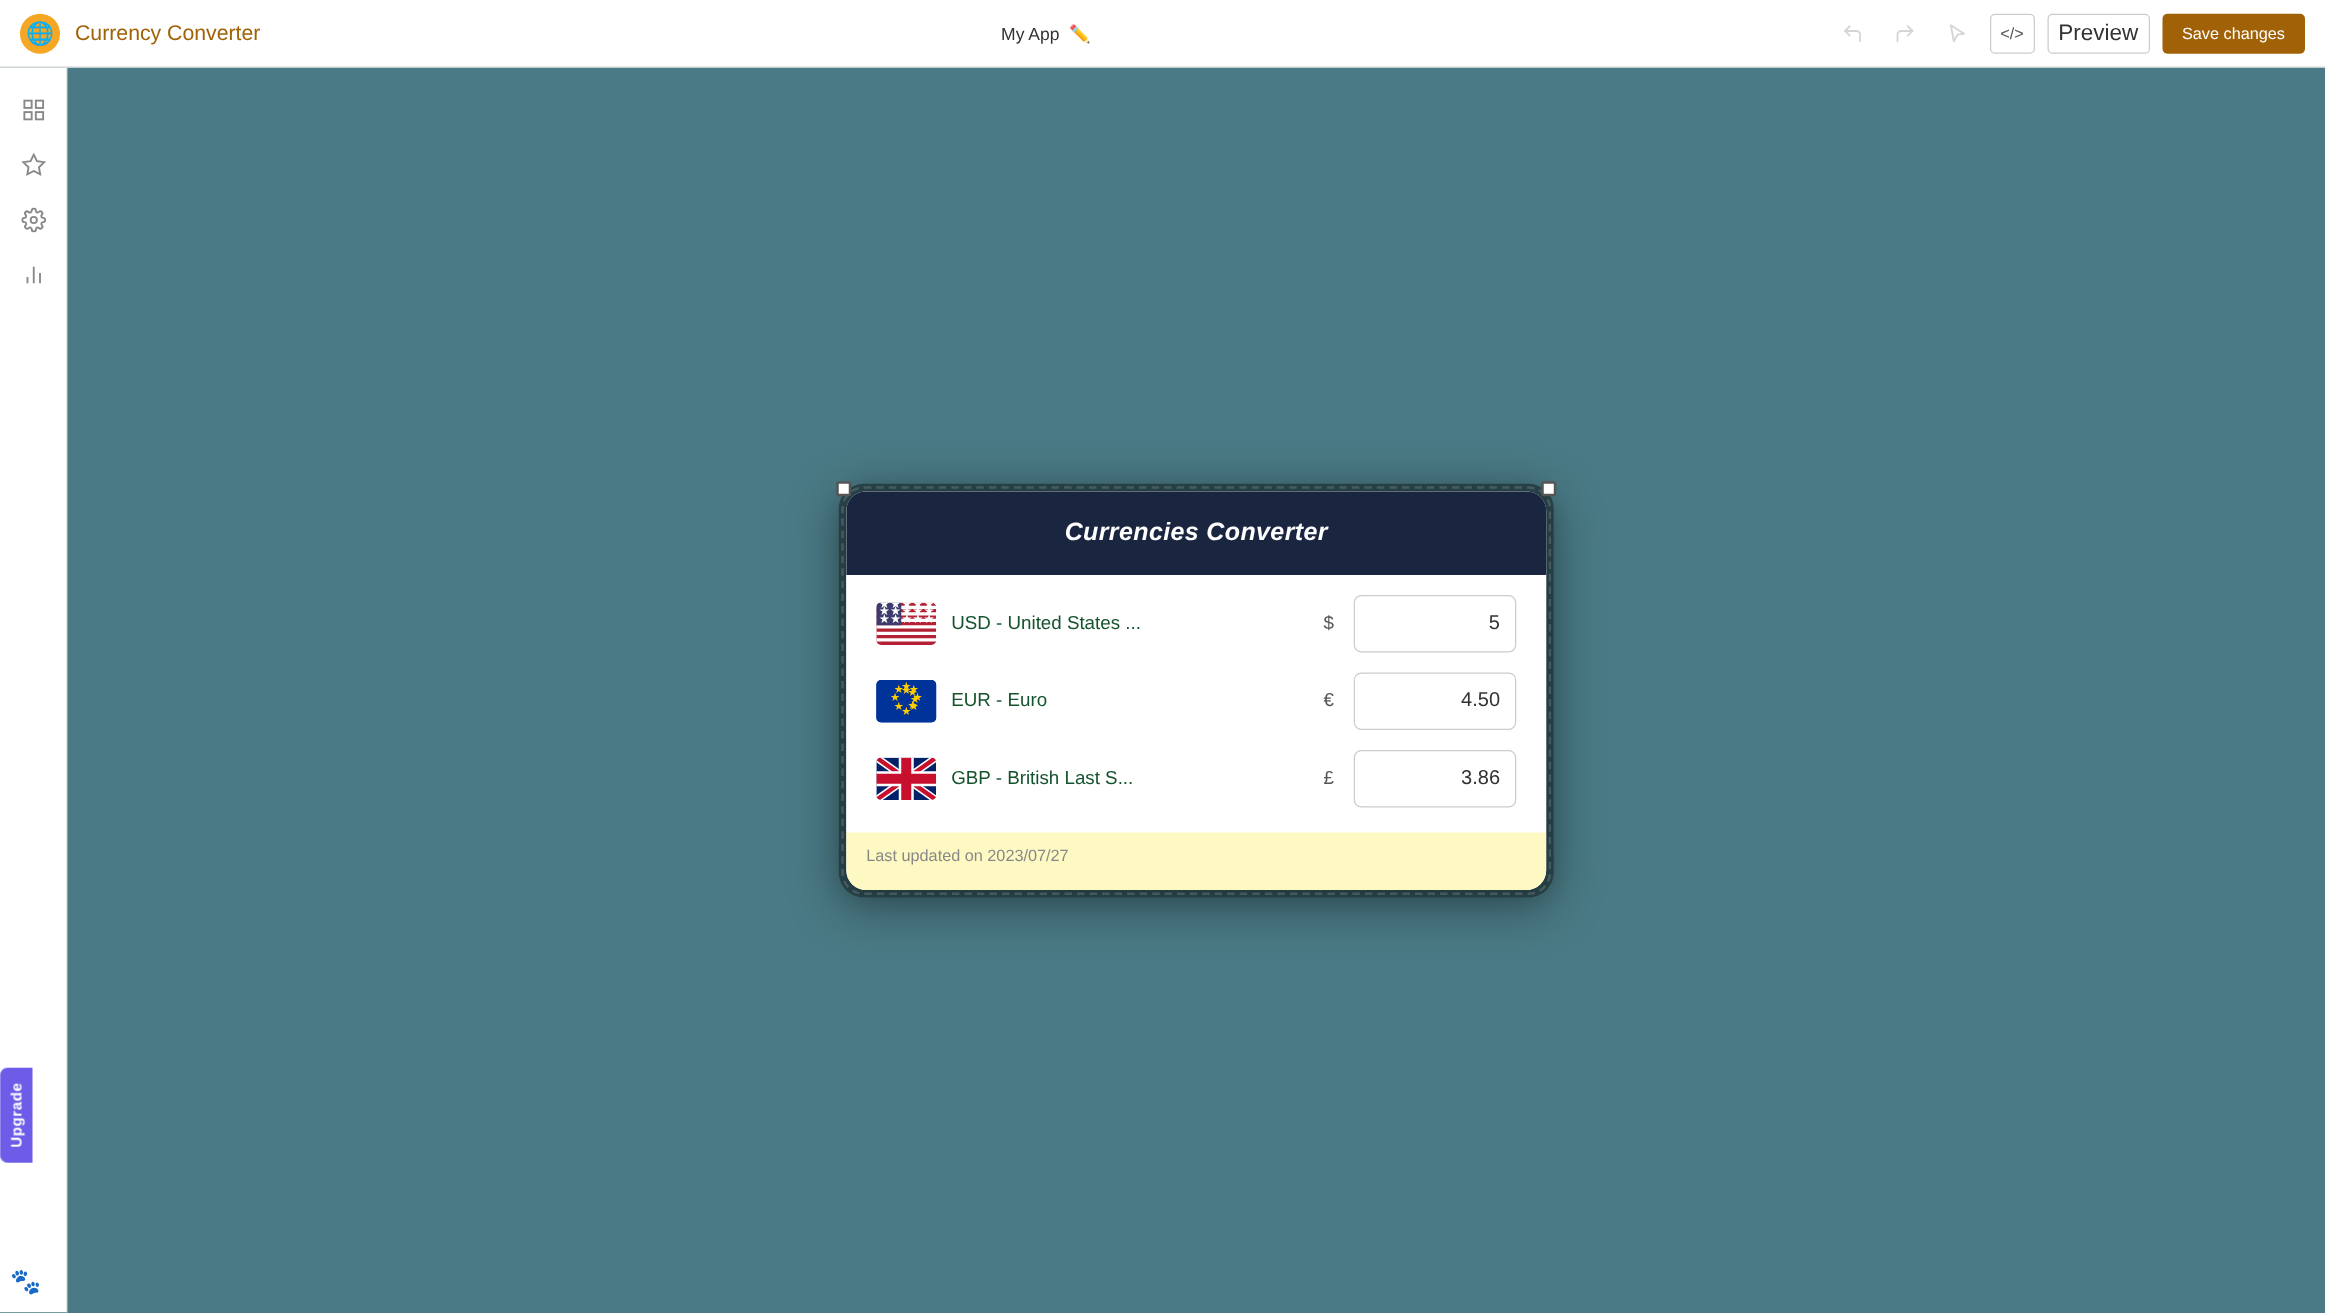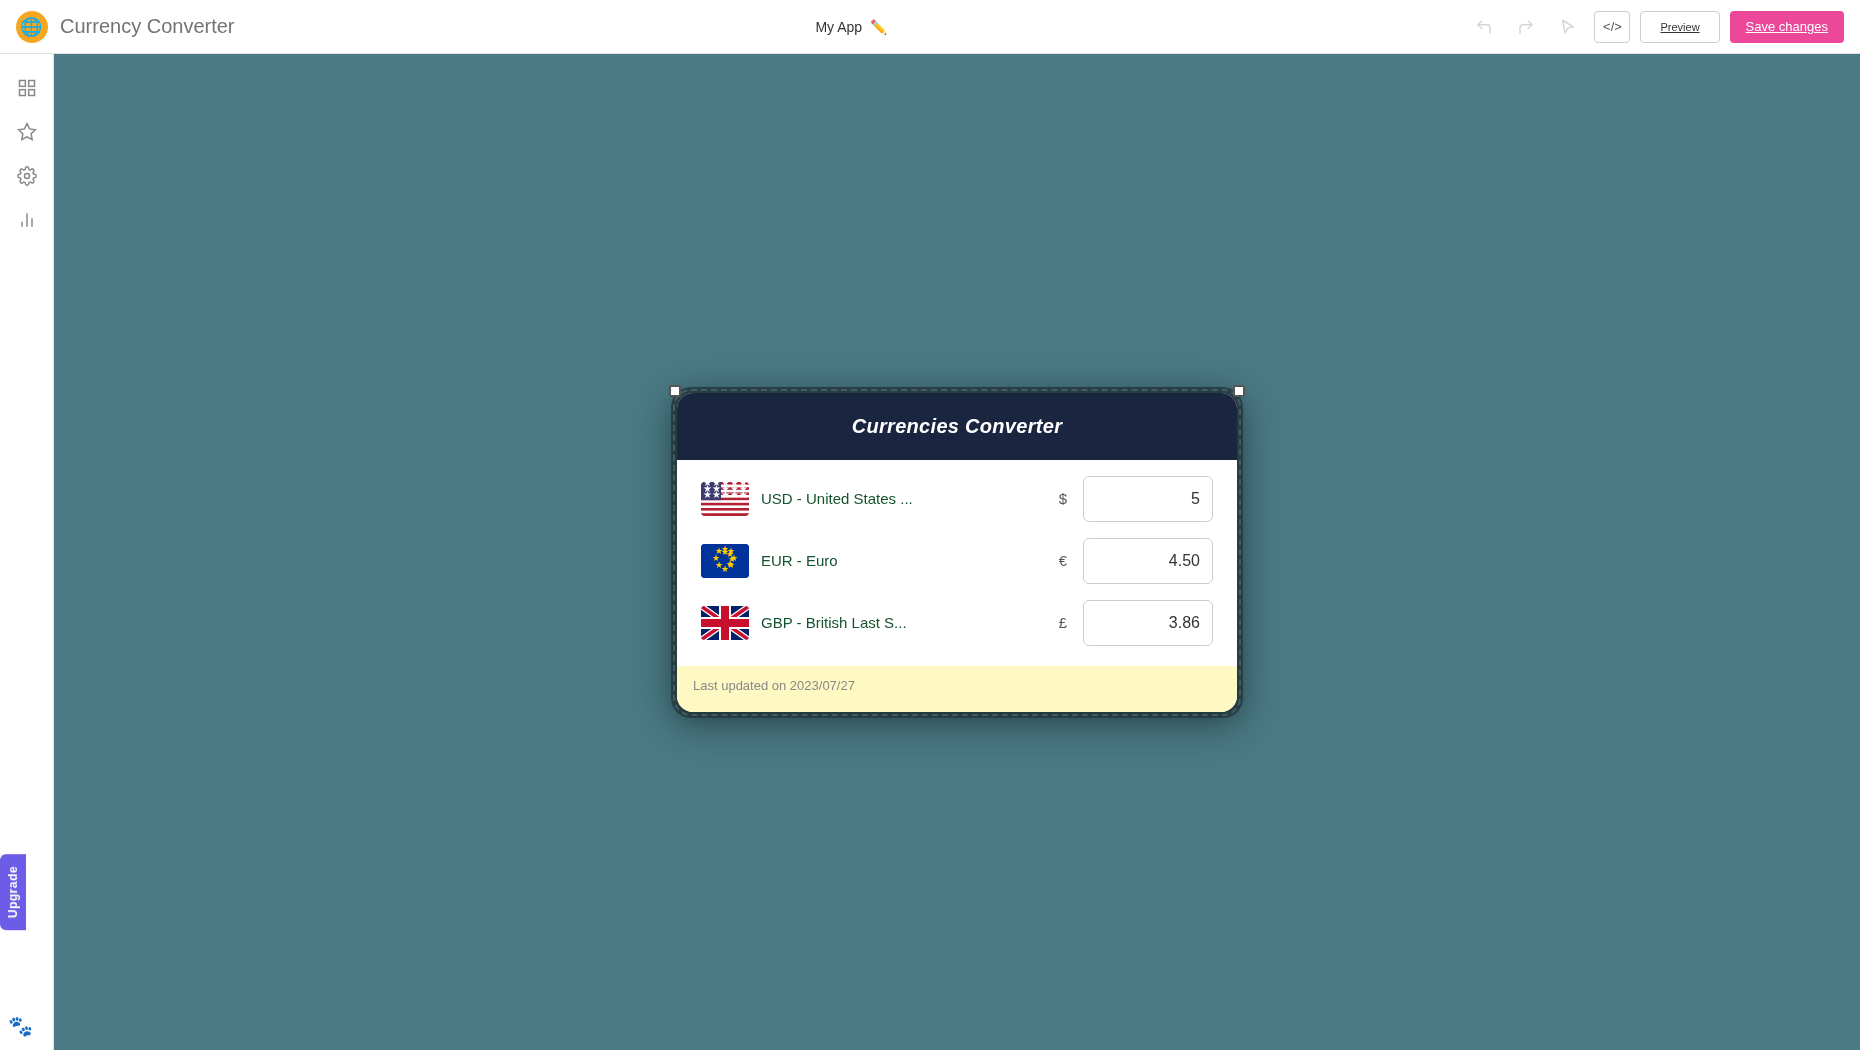--- a/index.html
+++ b/index.html
@@ -18,23 +18,23 @@
       z-index: 10;
     }
     .topbar-logo {
       width: 32px; height: 32px;
       background: #f5a623;
       border-radius: 50%;
       display: flex; align-items: center; justify-content: center;
       font-size: 18px;
     }
     .topbar-title {
-      font-size: 20px;
+      font-size: 17px;
       font-weight: 500;
-      color: #737373;
+      color: #a16207;
     }
     .topbar-center {
       flex: 1;
       display: flex;
       align-items: center;
       justify-content: center;
       gap: 8px;
     }
     .topbar-app-name {
       font-size: 14px;
@@ -68,40 +68,38 @@
       background: none;
       border: 1px solid #ccc;
       cursor: pointer;
       display: flex; align-items: center; justify-content: center;
       color: #555;
       font-size: 13px;
       border-radius: 4px;
     }
     .btn-preview {
       height: 32px;
-      padding: 0 19px;
+      padding: 0 8px;
       background: #fff;
       border: 1px solid #ccc;
       cursor: pointer;
-      font-size: 11px;
+      font-size: 18px;
       color: #333;
       border-radius: 4px;
-      text-decoration: underline;
     }
     .btn-save {
       height: 32px;
       padding: 0 16px;
-      background: #ec4899;
+      background: #a16207;
       border: none;
       cursor: pointer;
       font-size: 13px;
       color: #fff;
       border-radius: 4px;
       font-weight: 500;
-      text-decoration: underline;
     }
 
     
     .main-layout {
       flex: 1;
       display: flex;
       overflow: hidden;
     }
 
     

